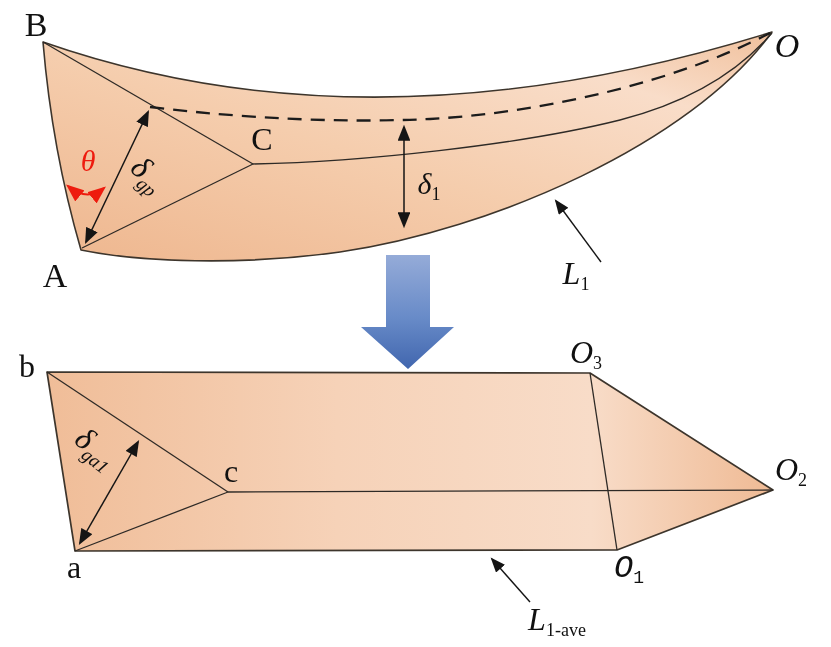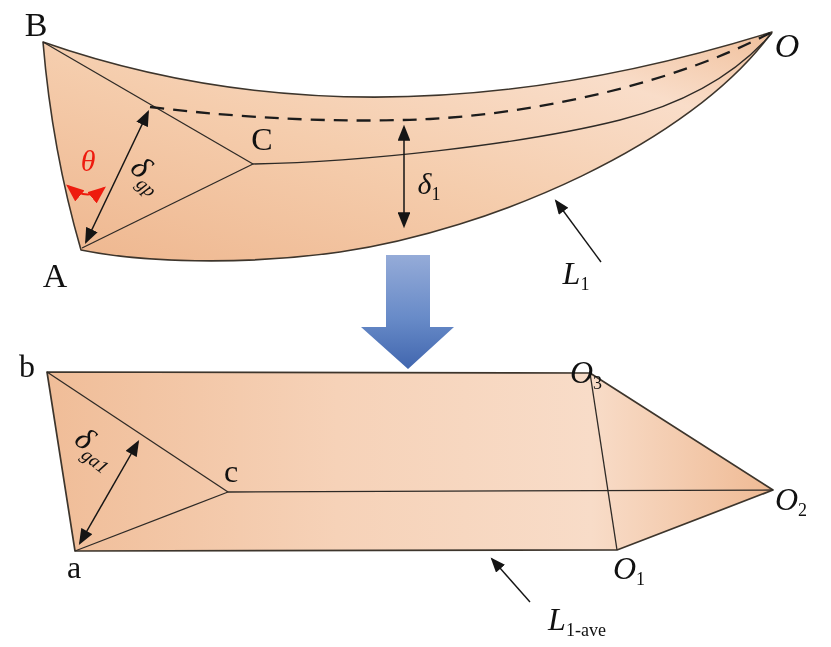--- a/index.html
+++ b/index.html
@@ -86,21 +86,21 @@
   <div class="lbl rot42" style="left:147px;top:175px;"><span class="base it">δ</span><span class="sub it">gp</span></div>
 
   <div class="lbl" style="left:429px;top:186px;"><span class="it" style="font-size:30px;">δ</span><span class="sub-sm">1</span></div>
 
   <div class="lbl" style="left:576px;top:275px;"><span class="base it">L</span><span class="sub-sm">1</span></div>
 
   <div class="lbl" style="left:27px;top:366px;"><span class="base">b</span></div>
   <div class="lbl" style="left:74px;top:567px;"><span class="base">a</span></div>
   <div class="lbl" style="left:231px;top:471px;"><span class="base">c</span></div>
 
-  <div class="lbl" style="left:586px;top:354px;margin-top:20px;"><span class="base it">O</span><span class="sub-sm">3</span></div>
-  <div class="lbl" style="left:791px;top:501px;"><span class="base it">O</span><span class="sub-sm">2</span></div>
-  <div class="lbl" style="left:629px;top:570px;"><span class="base it">O</span><span class="sub-sm">1</span></div>
+  <div class="lbl" style="left:586px;top:354px;"><span class="base it">O</span><span class="sub-sm">3</span></div>
+  <div class="lbl" style="left:791px;top:471px;"><span class="base it">O</span><span class="sub-sm">2</span></div>
+  <div class="lbl" style="left:629px;top:570px;font-family:Liberation Mono, monospace;"><span class="base it">O</span><span class="sub-sm">1</span></div>
 
   <div class="lbl rot38" style="left:95px;top:449px;"><span class="base it">δ</span><span class="sub it">ga1</span></div>
 
-  <div class="lbl" style="left:557px;top:621px;margin-left:20px;"><span class="base it">L</span><span class="sub-sm">1-ave</span></div>
+  <div class="lbl" style="left:557px;top:621px;"><span class="base it">L</span><span class="sub-sm">1-ave</span></div>
 
 </div>
 
 </body></html>

